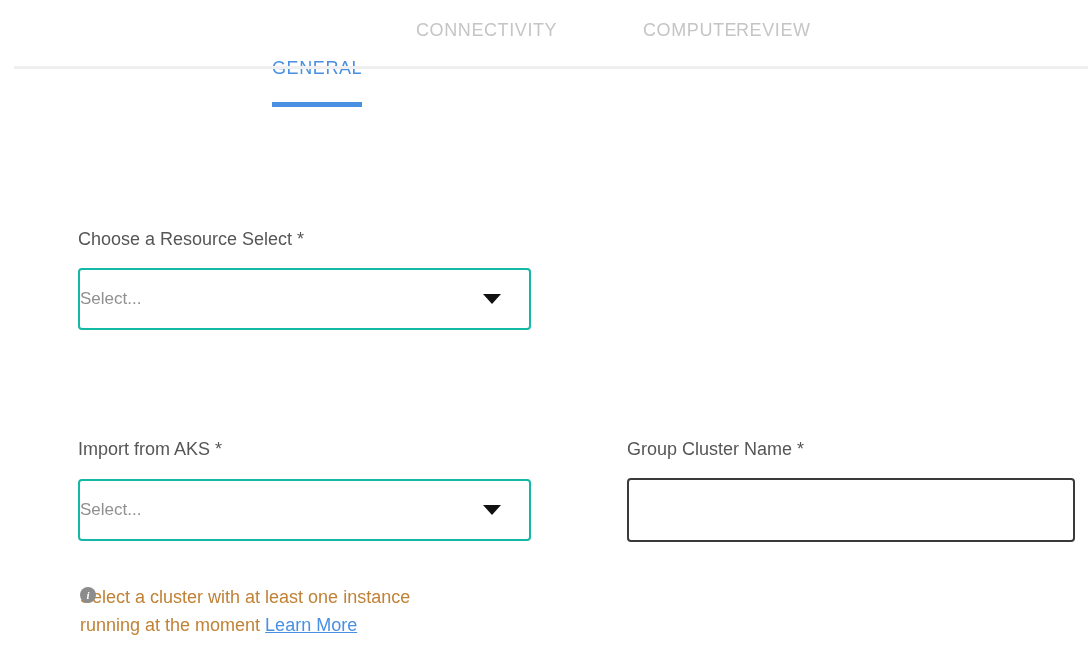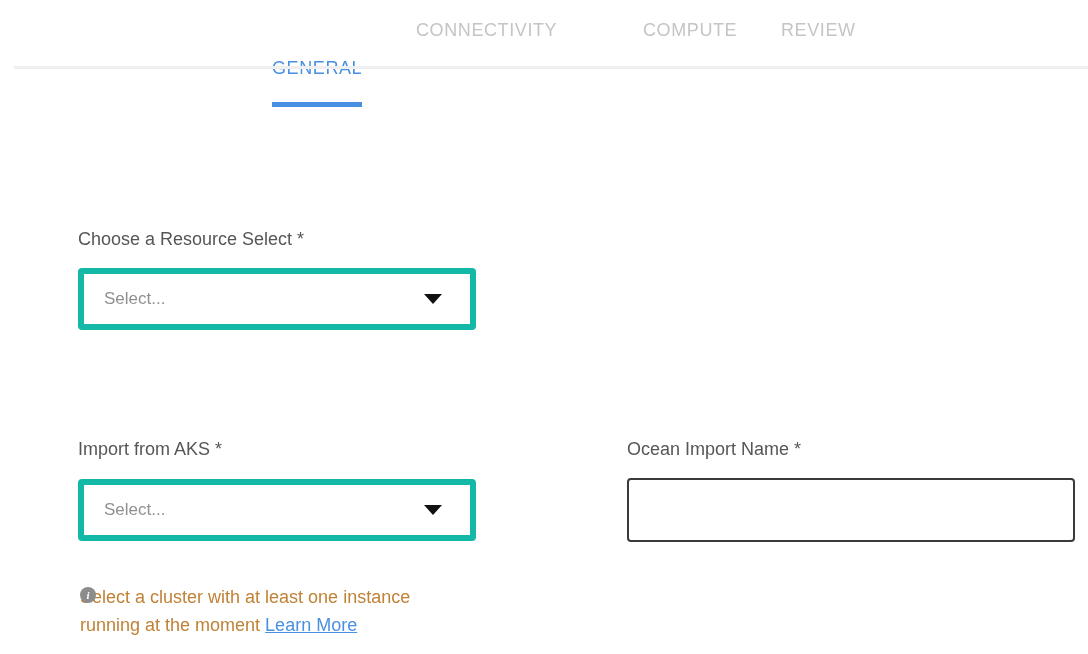--- a/index.html
+++ b/index.html
@@ -22,39 +22,39 @@
     letter-spacing: 0.2px; white-space: nowrap;
   }
   .tab {
     position: absolute; top: 20px; height: 50px;
     font-size: 18px; letter-spacing: 0.6px; color: #c5c5c5;
     white-space: nowrap; cursor: pointer;
   }
   .tab-general { left: 272px; margin-top: 38px; }
   .tab-connectivity { left: 416px; }
   .tab-compute { left: 619px; margin-left: 24px; }
-  .tab-review { left: 781px; }
+  .tab-review { left: 736px; }
   .tab.active { color: #4a90e2; }
   .tab.active::after {
     content: ""; position: absolute; left: 0; right: 0; top: 44px; height: 5px;
     background: #4a90e2;
   }
 
   
   .field-label {
     position: absolute; font-size: 18px; color: #565656; white-space: nowrap;
   }
   .label-resource-group { left: 78px; top: 229px; }
   .label-import-aks    { left: 78px; top: 439px; text-align: right; }
   .label-cluster-name  { left: 627px; top: 439px; }
 
   .select-box {
-    position: absolute; width: 398px; height: 62px;
-    border: 6px solid #14b8a6; border-radius: 4px; background: #fff;
-    display: flex; align-items: center; padding-left: 20px;
+    position: absolute; width: 453px; height: 62px;
+    border: 2px solid #14b8a6; border-radius: 4px; background: #fff;
+    display: flex; align-items: center; 
     cursor: pointer;
   }
   .select-resource-group { left: 78px; top: 268px; }
   .select-import-aks     { left: 78px; top: 479px; }
   .select-placeholder { font-size: 17px; color: #909090; }
   .select-arrow {
     position: absolute; right: 28px; top: 50%; margin-top: -5px;
     width: 0; height: 0;
     border-left: 9px solid transparent;
     border-right: 9px solid transparent;
@@ -110,21 +110,21 @@
       <span class="select-placeholder">Select...</span>
       <span class="select-arrow"></span>
     </div>
 
     <label class="field-label label-import-aks">Import from AKS *</label>
     <div class="select-box select-import-aks">
       <span class="select-placeholder">Select...</span>
       <span class="select-arrow"></span>
     </div>
 
-    <label class="field-label label-cluster-name">Ocean Import Name *</label>
+    <label class="field-label label-cluster-name">Group Cluster Name *</label>
     <input class="text-input" type="text" value="" style="">
 
     <div class="info-note">
       <span class="info-icon">i</span>
       <div class="info-text"><span>Select a cluster with at least one instance running at the moment</span><a class="learn-more-link">Learn More</a>
       </div>
     </div>
 
   </main>
 </div>

